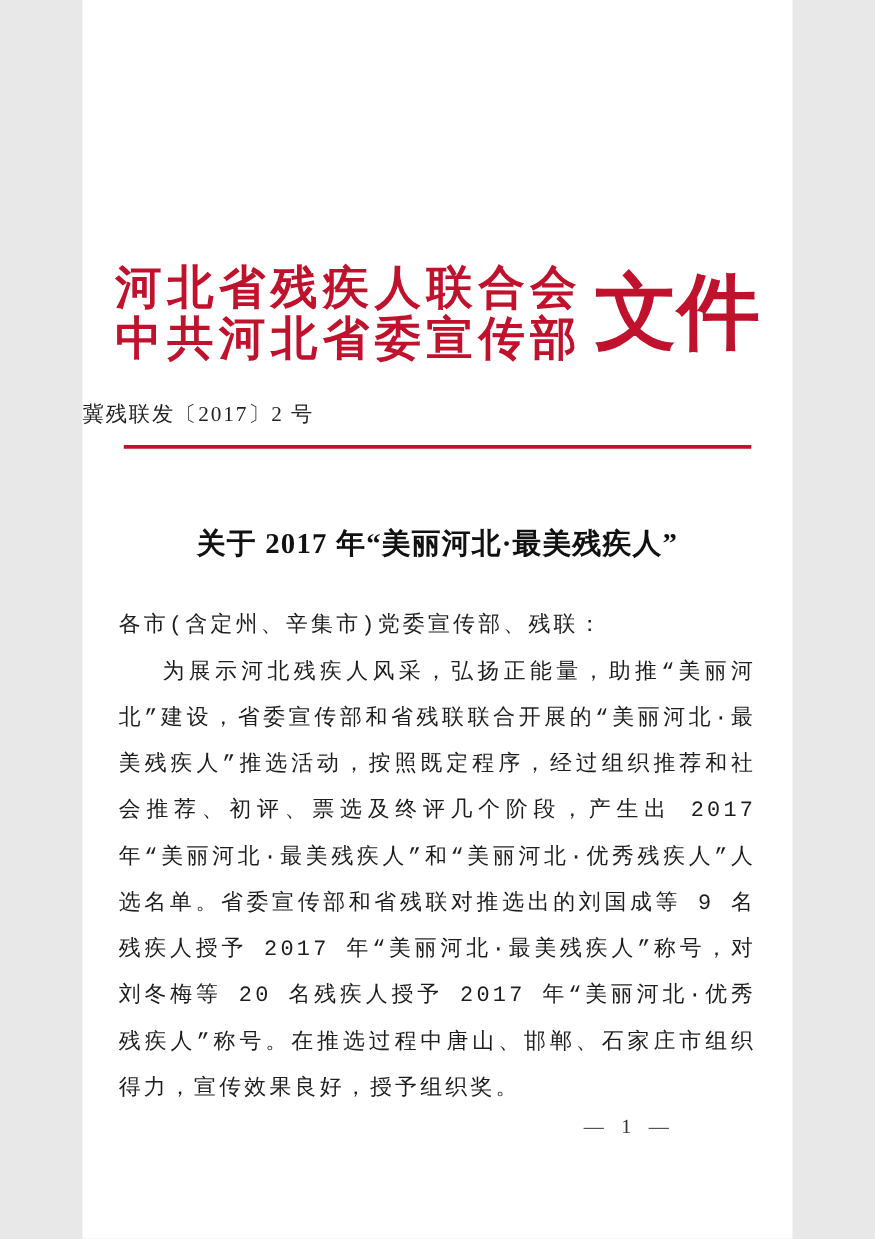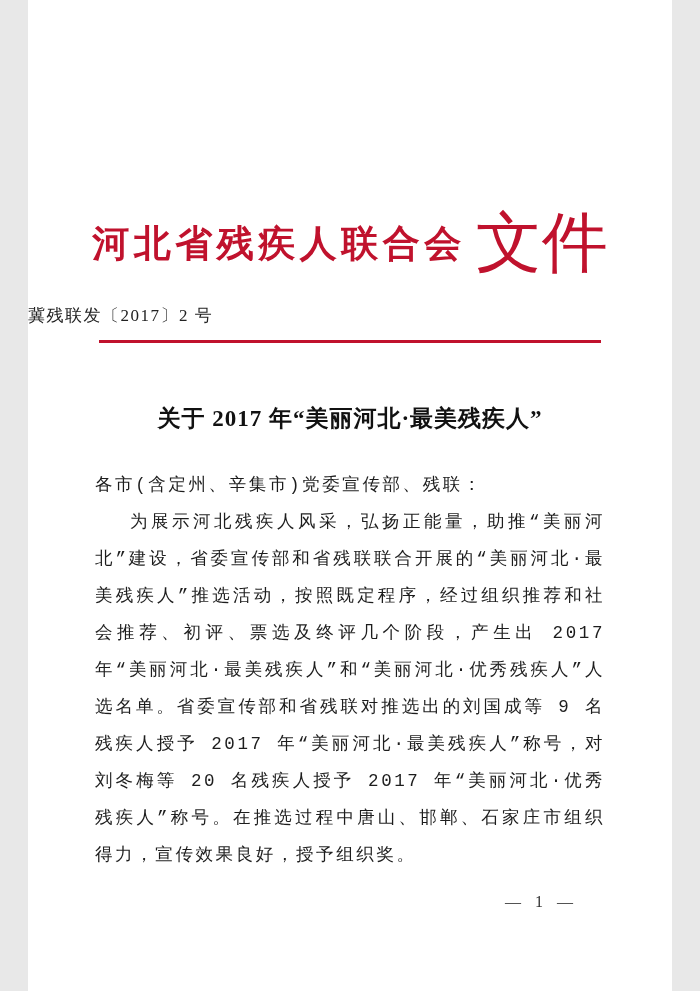--- a/index.html
+++ b/index.html
@@ -3,21 +3,21 @@
 <meta charset="utf-8">
 <style>
   html, body {
     margin: 0;
     padding: 0;
     background: #e8e8e8;
     font-family: "Liberation Serif", "DejaVu Serif", serif;
   }
   .page {
     position: relative;
-    width: 644px;
+    width: 568px;
     height: 991px;
     margin: 0 auto;
     background: #ffffff;
     overflow: hidden;
     color: #1b1b1b;
   }
   
   .header {
     margin-top: 210px;
     display: flex;
@@ -28,21 +28,21 @@
   .org-line {
     font-size: 37px;
     font-weight: 700;
     color: var(--red, #c0122d);
     letter-spacing: 4.5px;
     line-height: 41px;
     white-space: nowrap;
   }
   .doc-word {
     font-size: 66px;
-    font-weight: 400;
+    font-weight: 700;
     color: var(--red, #c0122d);
     margin-left: 10px;
     line-height: 1;
     white-space: nowrap;
   }
   
   .doc-number {
     margin-top: 28px;
     text-align: left;
     font-size: 17px;
@@ -90,20 +90,21 @@
   }
 </style>
 </head>
 <body>
 
 <div class="page">
 
   <div class="header">
     <div class="org-block">
       <div class="org-line">河北省残疾人联合会</div>
+      <div class="org-line">中共河北省委宣传部</div>
     </div>
     <div class="doc-word">文件</div>
   </div>
 
   <div class="doc-number">冀残联发〔2017〕2 号</div>
 
   <div class="red-rule"></div>
 
   <div class="title-block">
     <div>关于 2017 年“美丽河北·最美残疾人”</div>

